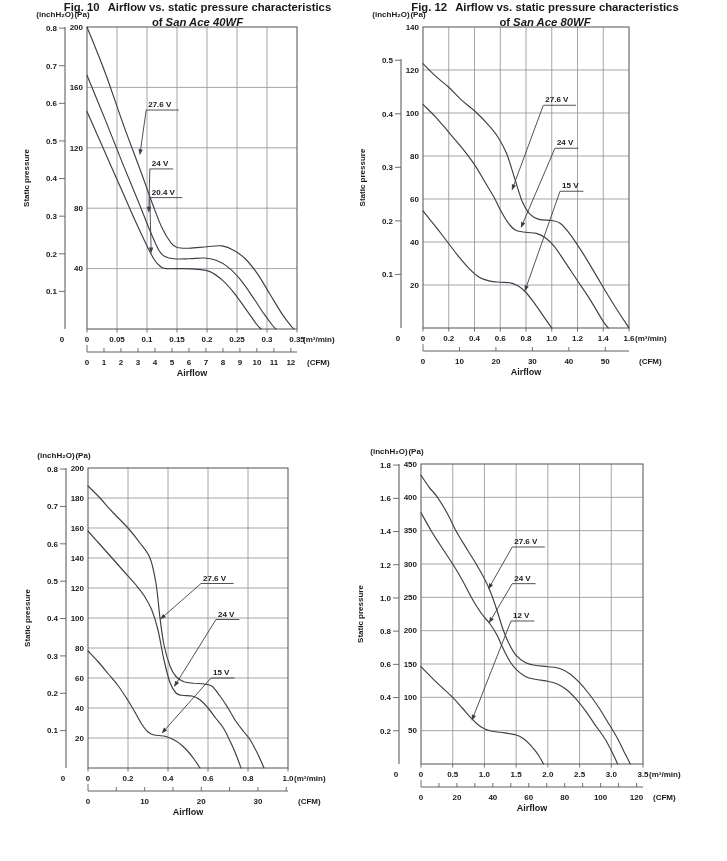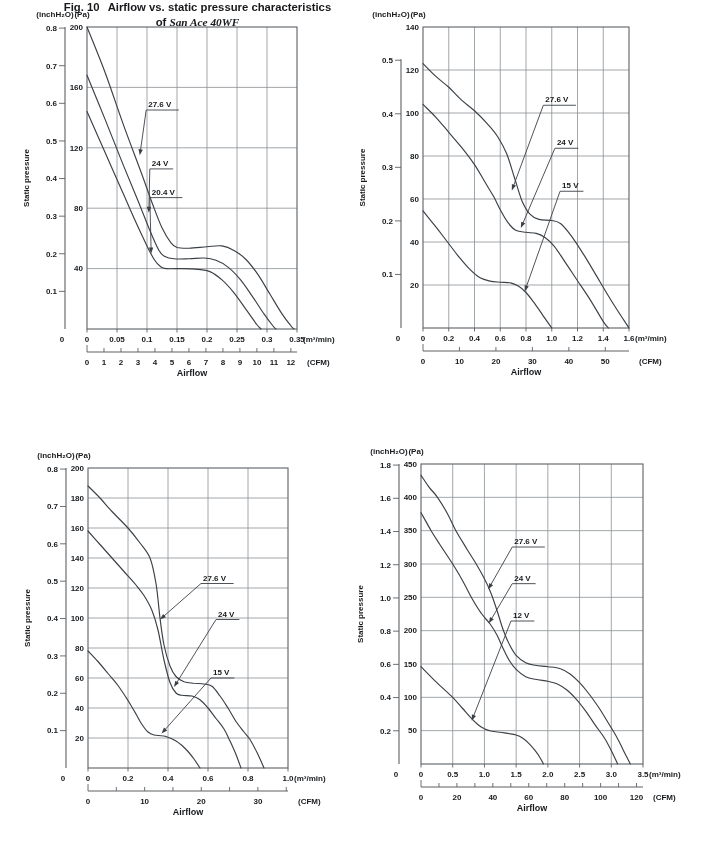--- a/index.html
+++ b/index.html
@@ -2,21 +2,21 @@
 <html><head>
 <meta charset="utf-8">
 <style>
   html,body{margin:0;padding:0;background:#fff;}
   #page{position:relative;width:727px;height:861px;background:#ffffff;overflow:hidden;
         font-family:"Liberation Sans","DejaVu Sans",sans-serif;}
   #charts{position:absolute;left:0;top:0;}
   .caption{position:absolute;text-align:center;font-size:11.3px;font-weight:bold;
            color:#17191c;line-height:14.5px;}
   .caption .figno{margin-right:8px;}
-  .caption i{margin-left:3px;font-family:Liberation Serif, serif;}
+  .caption i{margin-left:3px;}
   .cap-f10{left:16px;top:385;width:363px;}
   .cap-f12{left:363px;top:385;width:364px;}
   .cap-f11{left:0;top:827;width:363px;}
   .cap-f13{left:363px;top:827;width:364px;}
 </style>
 </head>
 <body>
 
 <div id="page">
   <svg id="charts" width="727" height="861" viewBox="0 0 727 861">
@@ -472,13 +472,17 @@
           <line x1="510.97142857142853" y1="621" x2="473.20785422080303" y2="716.9445995579742" stroke="#3b4046" stroke-width="0.9"></line>
           <polygon points="471.74285714285713,720.6666666666666 471.8932158499952,714.2778176107578 475.98748966955685,715.8893143964982" fill="#3b4046"></polygon>
         </g>
       </g>
     </svg>
 
   <div class="caption cap-f10">
     <span class="figno">Fig. 10</span><span>Airflow vs. static pressure characteristics</span><br>
     <span>of</span><i>San Ace 40WF</i>
   </div>
+  <div class="caption cap-f12">
+    <span class="figno">Fig. 12</span><span>Airflow vs. static pressure characteristics</span><br>
+    <span>of</span><i>San Ace 80WF</i>
+  </div>
 </div>
 
 </body></html>

